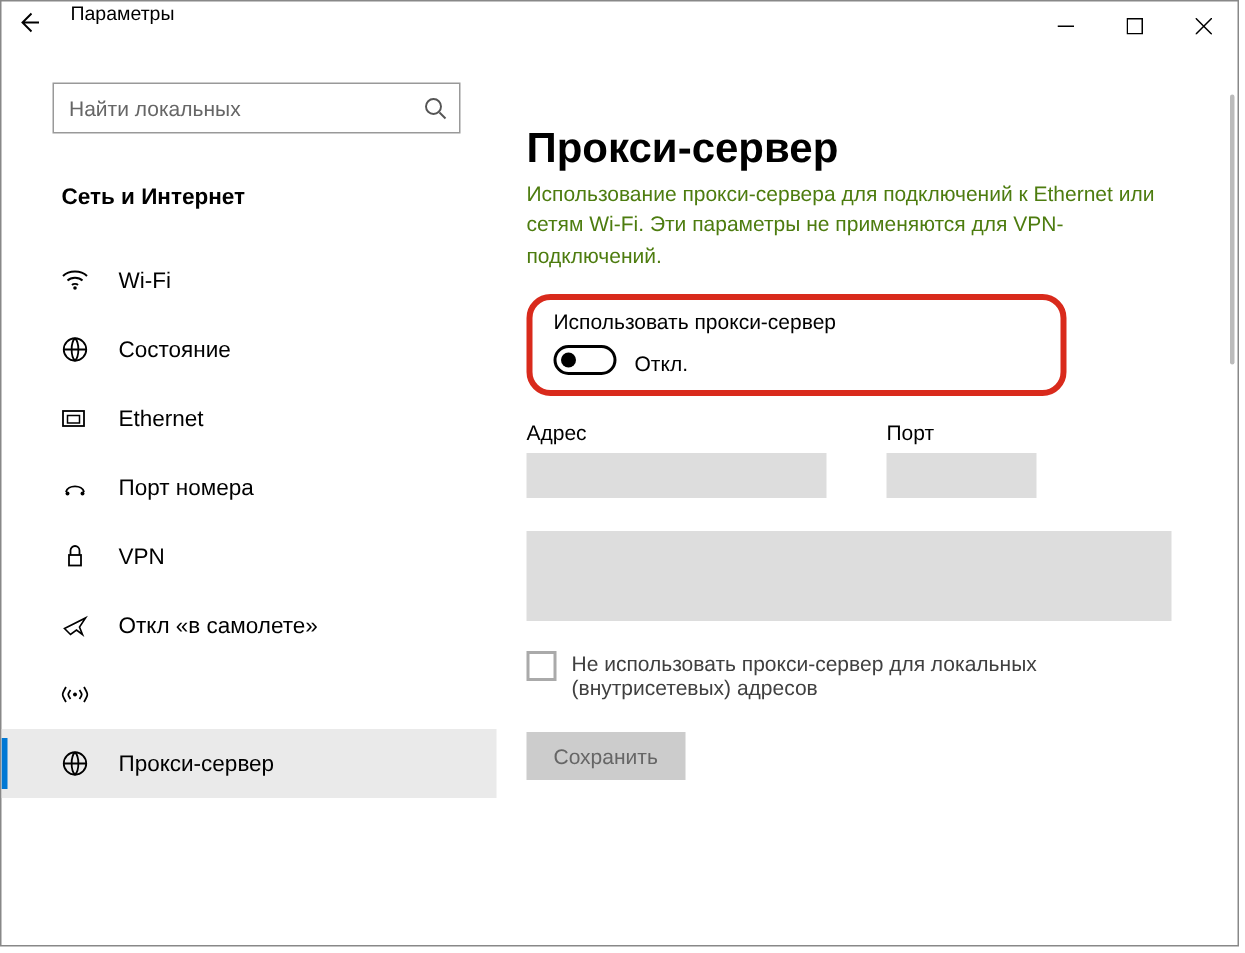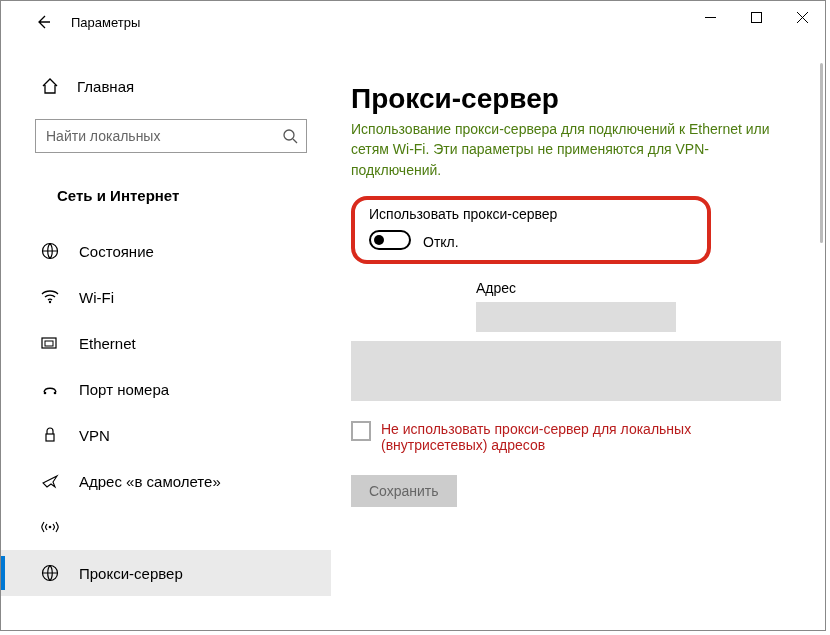--- a/index.html
+++ b/index.html
@@ -18,22 +18,21 @@
     border: 1px solid #888;
     position: relative;
     background: #fff;
     display: flex;
     flex-direction: column;
   }
   
   .titlebar {
     height: 42px;
     display: flex;
-    align-items: center;
-    padding-left: 28px;
+    padding-left: 4px;
     font-size: 13px;
   }
   .titlebar .back {
     width: 28px; height: 28px;
     display: flex; align-items: center; justify-content: center;
     margin-right: 14px;
   }
   .titlebar .title { flex: 1; }
   .win-controls {
     display: flex;
@@ -70,21 +69,21 @@
     border: 1px solid #999;
     display: flex; align-items: center;
     padding: 0 8px 0 10px;
     font-size: 14px;
     color: #666;
   }
   .search-box span:first-child { flex: 1; font-style: normal; }
   .category {
     font-weight: 600;
     font-size: 15px;
-    padding-left: 56px;
+    padding-left: 40px;
     margin-top: 34px;
     margin-bottom: 24px;
   }
   .nav-item {
     display: flex; align-items: center;
     height: 46px;
     padding-left: 40px;
     font-size: 15px;
     position: relative;
   }
@@ -142,39 +141,38 @@
   .toggle::after {
     content: "";
     position: absolute;
     left: 3px; top: 3px;
     width: 10px; height: 10px;
     border-radius: 50%;
     background: #000;
   }
   .field-row {
     display: flex; gap: 40px;
-    margin-bottom: 9px;
-    justify-content: center;
+    margin-bottom: 22px;
   }
   .field .flabel { font-size: 14px; margin-bottom: 6px; display: block;}
   .input-dis {
     background: #ddd; border: none;
     height: 30px;
   }
   .input-addr { width: 200px; }
   .input-port { width: 100px; }
   .textarea-dis {
     background: #ddd; border: none;
     width: 430px; height: 60px;
     margin-bottom: 20px;
   }
   .checkbox-row {
     display: flex; align-items: flex-start;
     margin-bottom: 22px;
-    color: #b91c1c;
+    color: #404040;
     font-size: 14px;
     max-width: 430px;
   }
   .checkbox-row .cb {
     width: 20px; height: 20px; border: 2px solid #aaa;
     margin-right: 10px;
     flex-shrink: 0;
   }
   .save-btn {
     background: #ccc;
@@ -220,59 +218,51 @@
             <path d="M0 0 L11 11 M11 0 L0 11" stroke="#000" stroke-width="1"></path>
           </svg>
       </div>
     </div>
   </div>
 
   <div class="body">
 
     <div class="sidebar">
 
-      <div class="home-link">
-        <span class="ic">
-          <svg width="18" height="18" viewBox="0 0 18 18">
-              <path d="M2 9 L9 2 L16 9 M4 8 V16 H14 V8" stroke="#000" stroke-width="1.3" fill="none"></path>
-            </svg>
-        </span>
-        <span>Главная</span>
-      </div>
 
       <div class="search-box">
         <span>Найти локальных</span>
         <span>
           <svg width="16" height="16" viewBox="0 0 16 16">
               <circle cx="7" cy="7" r="5" stroke="#555" stroke-width="1.3" fill="none"></circle>
               <line x1="11" y1="11" x2="15" y2="15" stroke="#555" stroke-width="1.3"></line>
             </svg>
         </span>
       </div>
 
       <div class="category">Сеть и Интернет</div>
 
       <div class="nav-item">
         <span class="ic">
+          <svg width="18" height="14" viewBox="0 0 18 14">
+              <path d="M1 4 C5 0 13 0 17 4 M4 7 C6.5 4.5 11.5 4.5 14 7 M7 10 C8 9 10 9 11 10" stroke="#000" fill="none" stroke-width="1.3"></path>
+              <circle cx="9" cy="12" r="1.2" fill="#000"></circle>
+            </svg>
+        </span>
+        <span>Wi-Fi</span>
+      </div>
+
+      <div class="nav-item">
+        <span class="ic">
           <svg width="18" height="18" viewBox="0 0 18 18">
               <circle cx="9" cy="9" r="7.5" stroke="#000" fill="none" stroke-width="1.2"></circle>
               <path d="M1.5 9h15M9 1.5c3 3 3 12 0 15M9 1.5c-3 3-3 12 0 15" stroke="#000" fill="none" stroke-width="1.2"></path>
             </svg>
         </span>
         <span>Состояние</span>
-      </div>
-
-      <div class="nav-item">
-        <span class="ic">
-          <svg width="18" height="14" viewBox="0 0 18 14">
-              <path d="M1 4 C5 0 13 0 17 4 M4 7 C6.5 4.5 11.5 4.5 14 7 M7 10 C8 9 10 9 11 10" stroke="#000" fill="none" stroke-width="1.3"></path>
-              <circle cx="9" cy="12" r="1.2" fill="#000"></circle>
-            </svg>
-        </span>
-        <span>Wi-Fi</span>
       </div>
 
       <div class="nav-item">
         <span class="ic">
           <svg width="18" height="14" viewBox="0 0 18 14">
               <rect x="1" y="2" width="14" height="10" stroke="#000" fill="none" stroke-width="1.2"></rect>
               <rect x="4" y="5" width="8" height="5" stroke="#000" fill="none" stroke-width="1"></rect>
             </svg>
         </span>
         <span>Ethernet</span>
@@ -298,21 +288,21 @@
         </span>
         <span>VPN</span>
       </div>
 
       <div class="nav-item">
         <span class="ic">
           <svg width="18" height="18" viewBox="0 0 18 18">
               <path d="M2 11 L16 4 L12 10 L14 15 L10 12 L6 15 Z" stroke="#000" fill="none" stroke-width="1.1"></path>
             </svg>
         </span>
-        <span>Адрес «в самолете»</span>
+        <span>Откл «в самолете»</span>
       </div>
 
       <div class="nav-item">
         <span class="ic">
           <svg width="18" height="16" viewBox="0 0 18 16">
               <path d="M3 3 C0 8 0 8 3 13 M6 5 C4 8 4 8 6 11 M15 3 C18 8 18 8 15 13 M12 5 C14 8 14 8 12 11" stroke="#000" fill="none" stroke-width="1.2"></path>
               <circle cx="9" cy="8" r="1.3" fill="#000"></circle>
             </svg>
         </span>
       </div>
@@ -342,20 +332,24 @@
           <div class="toggle"></div>
           <span>Откл.</span>
         </div>
       </div>
 
       <div class="field-row">
         <div class="field">
           <span class="flabel">Адрес</span>
           <div class="input-dis input-addr"></div>
         </div>
+        <div class="field">
+          <span class="flabel">Порт</span>
+          <div class="input-dis input-port"></div>
+        </div>
       </div>
 
 
       <div class="textarea-dis"></div>
 
       <div class="checkbox-row">
         <div class="cb"></div>
         <span>Не использовать прокси-сервер для локальных (внутрисетевых) адресов</span>
       </div>
 

